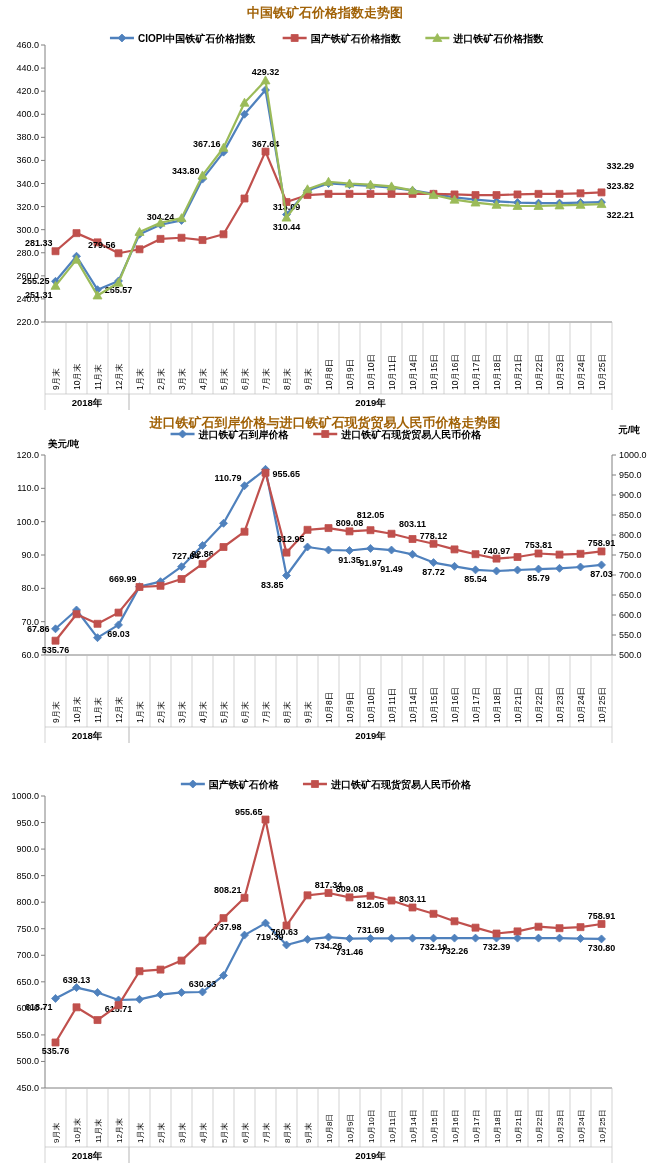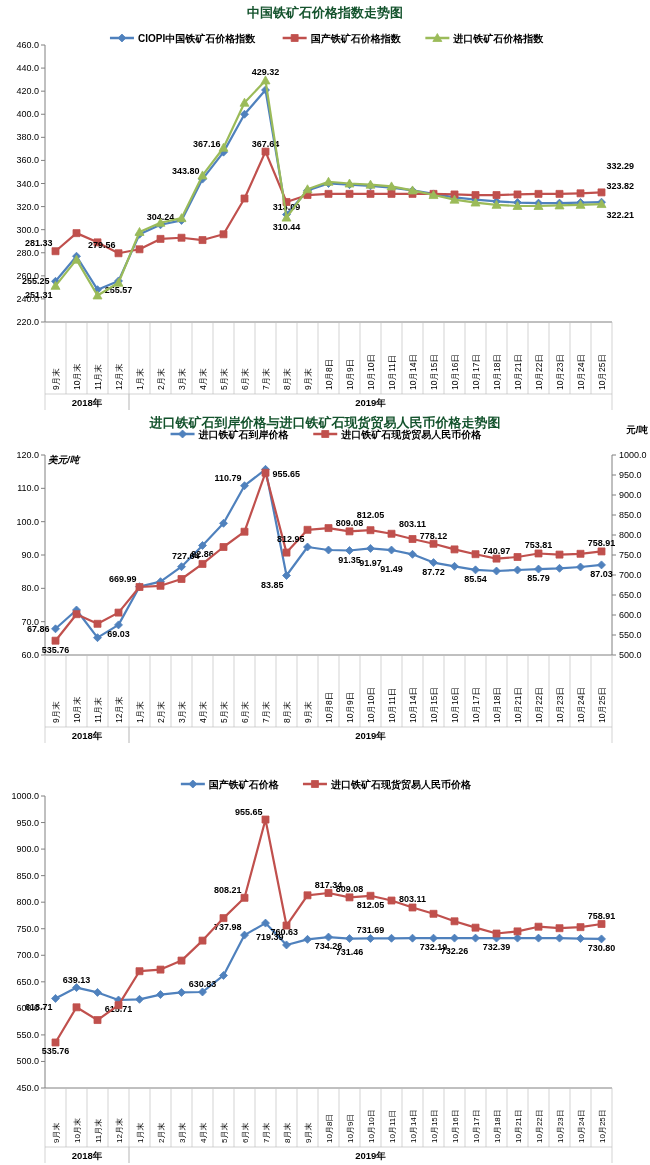--- a/index.html
+++ b/index.html
@@ -1,20 +1,20 @@
 <!DOCTYPE html>
 <html><head>
 <meta charset="utf-8">
 <style>
   html,body{margin:0;padding:0;background:#ffffff;}
   body{width:650px;height:1165px;overflow:hidden;font-family:"Liberation Sans",sans-serif;}
   .page{position:relative;width:650px;height:1165px;background:#fff;}
   .chart-block{position:relative;width:650px;}
   .chart-title{position:absolute;left:0;top:4px;width:100%;text-align:center;
-    font-size:13px;font-weight:bold;color:#14532d;}
+    font-size:13px;font-weight:bold;color:#a16207;}
   .unit-label{position:absolute;font-size:9.5px;font-weight:bold;color:#000;}
   svg{position:absolute;left:0;top:0;}
   text{fill:#000;}
 </style>
 </head>
 <body>
 
 <div class="page">
 
   <div class="chart-block" id="block0" style="height:410px;">
@@ -216,22 +216,22 @@
         <path d="M 601.5 199.53262500000002 L 606 207.53262500000002 L 597 207.53262500000002 Z" fill="#9BBB59" stroke="#9BBB59" stroke-width="0.8"></path>
         <text x="52.5" y="297.8630416666666" font-size="9" text-anchor="end" font-family="&quot;Liberation Sans&quot;,sans-serif" font-weight="bold">251.31</text>
         <text x="265.5" y="75.40983333333335" font-size="9" text-anchor="middle" font-family="&quot;Liberation Sans&quot;,sans-serif" font-weight="bold">429.32</text>
         <text x="286.5" y="229.6171666666667" font-size="9" text-anchor="middle" font-family="&quot;Liberation Sans&quot;,sans-serif" font-weight="bold">310.44</text>
         <text x="606.5" y="218.03262500000002" font-size="9" text-anchor="start" font-family="&quot;Liberation Sans&quot;,sans-serif" font-weight="bold">322.21</text>
       </svg>
   </div>
 
   <div class="chart-block" id="block1" style="height:342px;">
     <div class="chart-title">进口铁矿石到岸价格与进口铁矿石现货贸易人民币价格走势图</div>
-    <span class="unit-label" style="left:48px;top:44px;font-style:italic;">美元/吨</span>
-    <span class="unit-label" style="right:2px;top:14px;">元/吨</span>
+    <span class="unit-label" style="left:48px;top:28px;">美元/吨</span>
+    <span class="unit-label" style="right:10px;top:14px;">元/吨</span>
     <svg id="svg1" width="650" height="342">
         <line x1="45" y1="45" x2="45" y2="245" stroke="#808080" stroke-width="1"></line>
         <line x1="41" y1="45" x2="45" y2="45" stroke="#808080" stroke-width="1"></line>
         <text x="39" y="48" font-size="9" text-anchor="end" font-family="&quot;Liberation Sans&quot;,sans-serif" font-weight="normal">120.0</text>
         <line x1="41" y1="78.33333333333334" x2="45" y2="78.33333333333334" stroke="#808080" stroke-width="1"></line>
         <text x="39" y="81.33333333333334" font-size="9" text-anchor="end" font-family="&quot;Liberation Sans&quot;,sans-serif" font-weight="normal">110.0</text>
         <line x1="41" y1="111.66666666666667" x2="45" y2="111.66666666666667" stroke="#808080" stroke-width="1"></line>
         <text x="39" y="114.66666666666667" font-size="9" text-anchor="end" font-family="&quot;Liberation Sans&quot;,sans-serif" font-weight="normal">100.0</text>
         <line x1="41" y1="145" x2="45" y2="145" stroke="#808080" stroke-width="1"></line>
         <text x="39" y="148" font-size="9" text-anchor="end" font-family="&quot;Liberation Sans&quot;,sans-serif" font-weight="normal">90.0</text>

